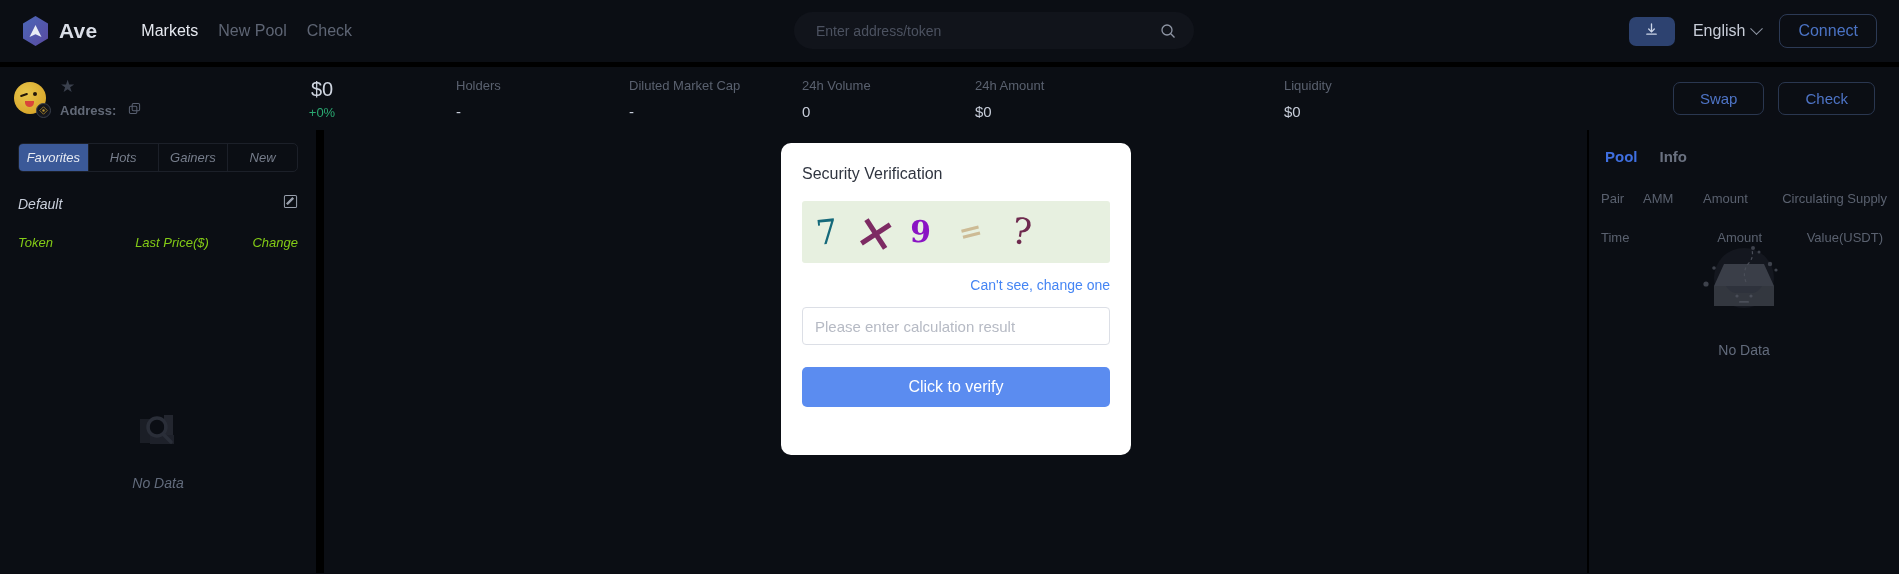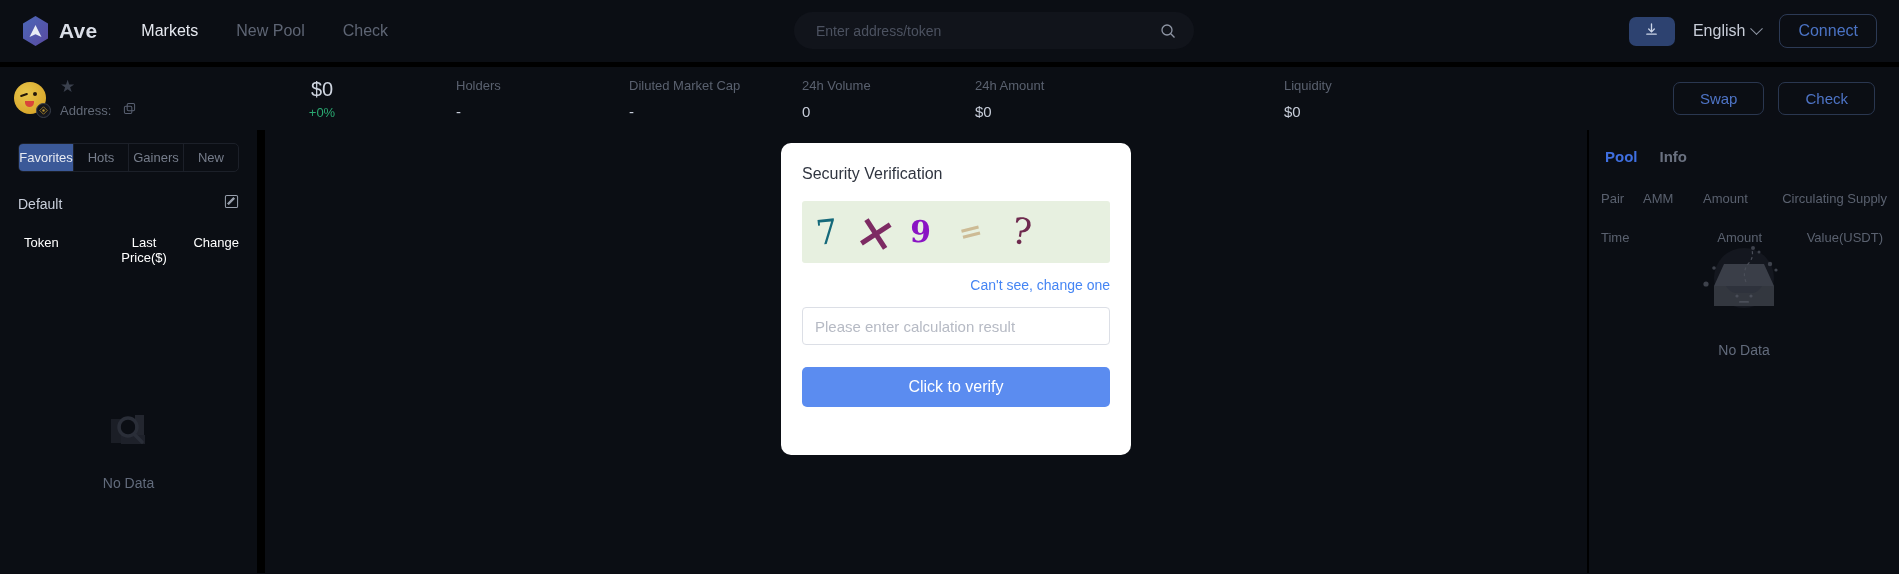--- a/index.html
+++ b/index.html
@@ -20,21 +20,21 @@
   }
   .brand { display: flex; align-items: center; margin-left: 22px; }
   .logo-hex { width: 27px; height: 30px; position: relative; }
   .brand-name {
     margin-left: 10px;
     color: #d9dde6;
     font-size: 21px;
     font-weight: bold;
     letter-spacing: .2px;
   }
-  .nav { display: flex; align-items: center; margin-left: 44px; gap: 38px; }
+  .nav { display: flex; align-items: center; margin-left: 44px; gap: 20px; }
   .nav-item { font-size: 16px; color: #5e6574; cursor: pointer; white-space: nowrap; }
   .nav-item.active { color: #e6e9f0; }
 
   .search-wrap {
     position: absolute;
     left: 794px; top: 12px;
     width: 400px; height: 37px;
     background: #11141b;
     border-radius: 19px;
     display: flex; align-items: center;
@@ -98,57 +98,57 @@
   .av-mouth { position:absolute; width:9px; height:6px; background:#d9453a; border-radius: 0 0 9px 9px; top:19px; left:11px;}
   .chain-badge {
     position: absolute; right: -3px; bottom: -2px;
     width: 15px; height: 15px; border-radius: 50%;
     background: #14161d; border: 1px solid #3a3f4c;
     display:flex; align-items:center; justify-content:center;
   }
   .token-meta { margin-left: 12px; }
   .star { font-size: 17px; color: #3b414e; line-height: 1; cursor: pointer; }
   .addr-row { display: flex; align-items: center; gap: 12px; margin-top: 6px; }
-  .addr-label { color: #626977; font-size: 13px; }
+  .addr-label { color: #626977; font-size: 13px; font-weight: bold; }
   .copy-icon { cursor: pointer; }
 
   .price-col { width: 116px; text-align: center; }
   .price-main { color: #cfd5e0; font-size: 20px; }
   .price-chg { color: #2aa871; font-size: 13px; margin-top: 4px; }
 
   .stat-col { width: 173px; }
   .stat-label { color: #5a616f; font-size: 13px; }
   .stat-val { color: #c7cdd9; font-size: 15px; margin-top: 10px; }
 
   .stat-actions { position: absolute; right: 24px; display: flex; gap: 14px; }
   .ghost-btn {
     border: 1px solid #2a3750; color: #4e74c6;
     border-radius: 7px; padding: 7px 26px; font-size: 15px; cursor: pointer;
   }
 
   
   .body { display: flex; height: 443px; background: #000; }
-  .sidebar { width: 257px; background: #0b0e14; position: relative; }
+  .sidebar { width: 316px; background: #0b0e14; position: relative; font-style: italic; }
   .tabs-row {
     display: flex; margin: 13px 18px 0 18px;
     border: 1px solid #1c2029; border-radius: 5px; overflow: hidden;
   }
   .tab {
     flex: 1; text-align: center; font-size: 13px; padding: 6px 0;
     color: #767d8b; cursor: pointer; border-right: 1px solid #1c2029;
   }
   .tab:last-child { border-right: none; }
   .tab.active { background: #3b5998; color: #e8ebf2; }
   .sb-default-row {
     display: flex; align-items: center; justify-content: space-between;
     margin: 22px 18px 0 18px;
   }
   .sb-default { color: #c9cfdb; font-size: 14px; }
   .sb-head-row {
-    display: flex; margin: 22px 18px 0 24px; color: #ffffff; font-size: 13px;
+    display: flex; margin: 22px 18px 0 18px; color: #84cc16; font-size: 13px;
   }
   .sbh-token { width: 108px; }
   .sbh-price { flex: 1; text-align: center; }
   .sbh-change { width: 80px; text-align: right; }
   .empty-box { position: absolute; left: 0; right: 0; top: 275px; text-align: center; }
   .empty-label { color: #626b7c; font-size: 14px; margin-top: 14px; }
 
   .main { flex: 1; background: #0b0e14; margin-left: 8px; position: relative; }
   .right-panel { width: 310px; background: #0b0e14; margin-left: 2px; position: relative; }
   .rp-tabs { display: flex; gap: 22px; padding: 18px 16px 0 16px; font-weight: bold; }

